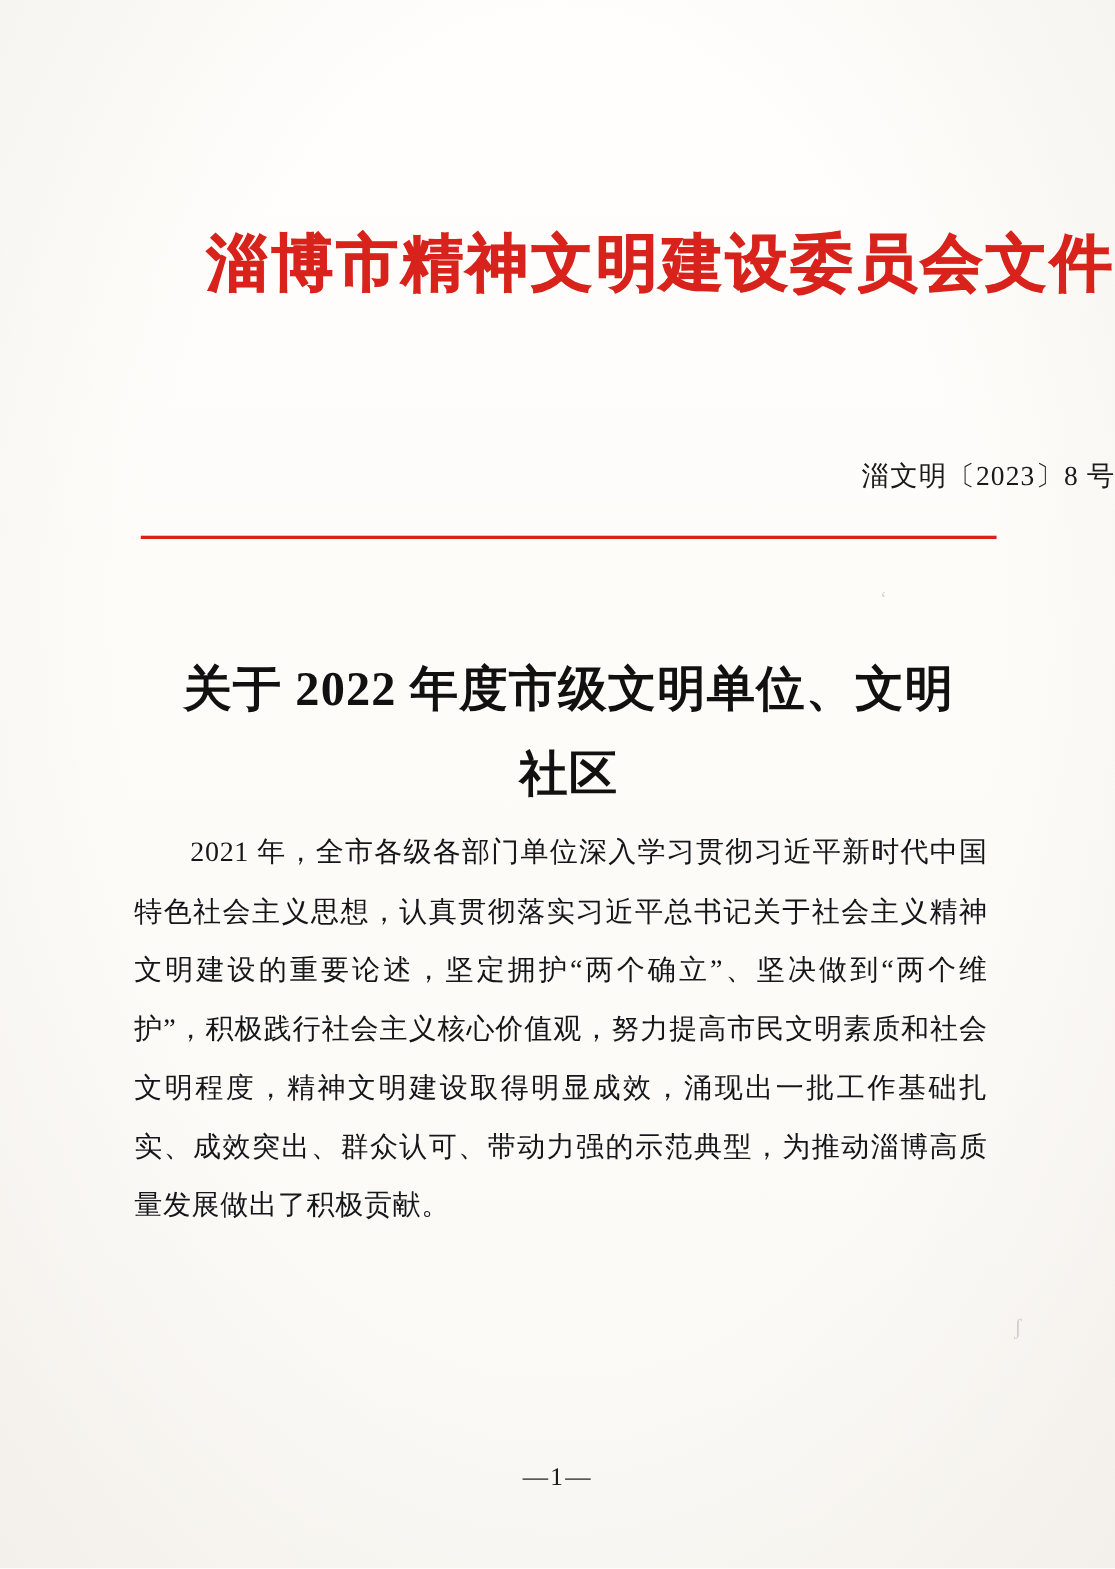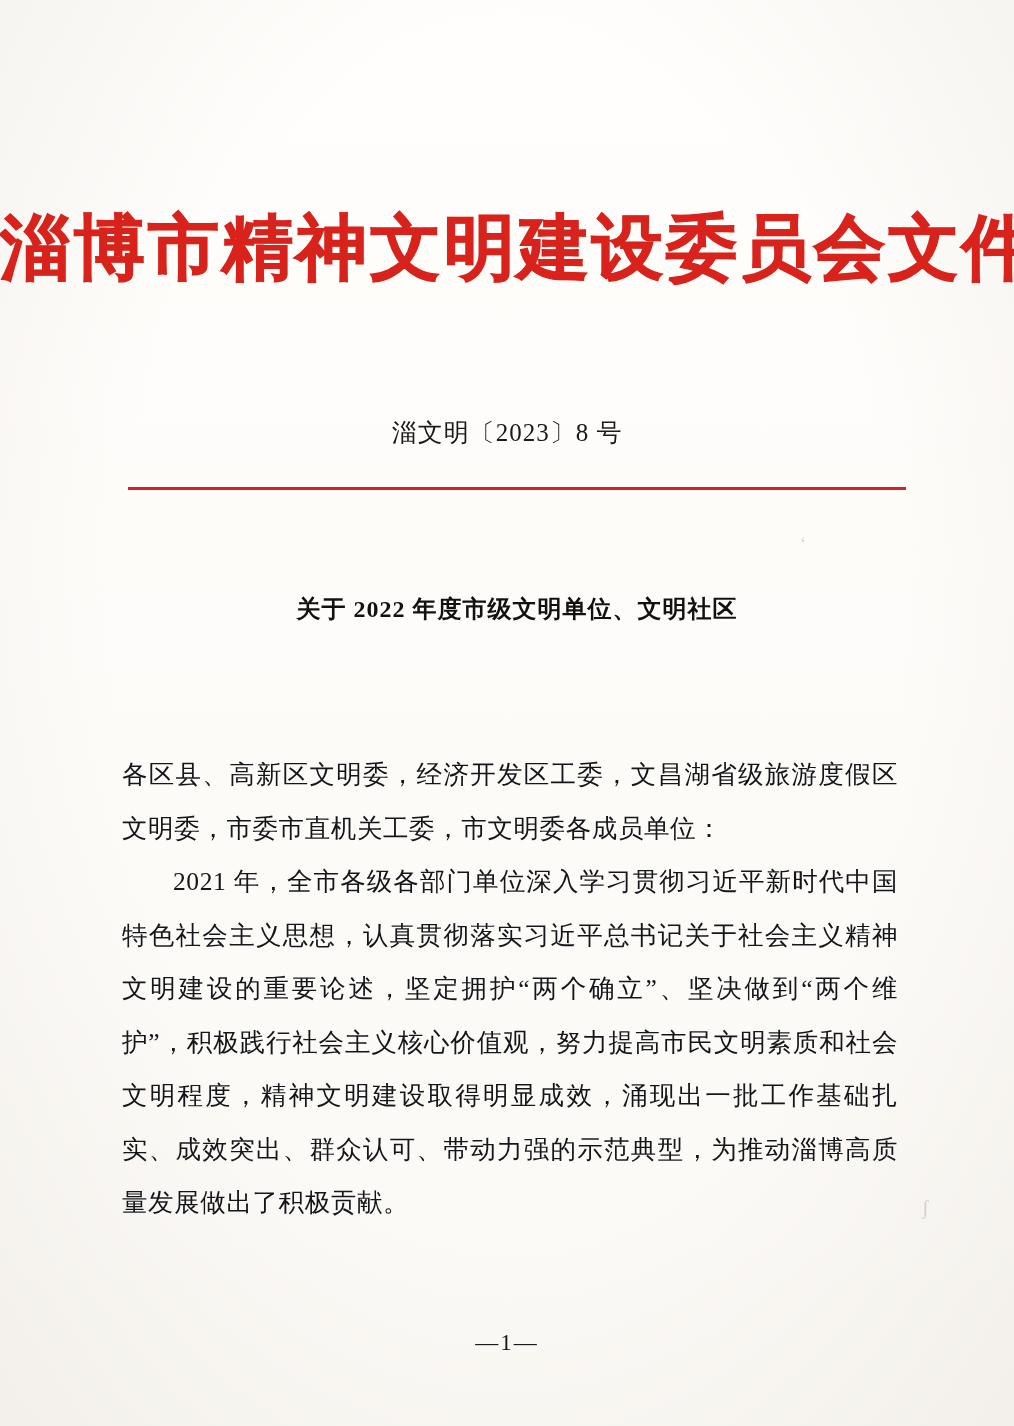--- a/index.html
+++ b/index.html
@@ -34,55 +34,55 @@
 
   .masthead {
     position: absolute;
     left: 0;
     right: 0;
     top: 208px;
     text-align: right;
     color: #d8231c;
     font-family: "Liberation Serif", "DejaVu Serif", serif;
     font-weight: bold;
-    font-size: 71px;
+    font-size: 56px;
     letter-spacing: 3px;
     line-height: 1.15;
     white-space: nowrap;
     text-shadow: 0 0 1px rgba(216,35,28,0.55);
     -webkit-text-stroke: 1.1px #d8231c;
   }
 
   .doc-number {
     position: absolute;
     left: 0;
     right: 0;
     top: 416px;
-    text-align: center;
+    text-align: right;
     font-size: 25px;
     color: #1a1a1a;
     letter-spacing: 1px;
   }
 
   .red-rule {
     position: absolute;
     left: 128px;
     width: 778px;
     top: 487px;
     height: 3px;
     background: #d8231c;
   }
 
   .title {
     position: absolute;
     left: 150px;
     width: 734px;
     top: 588px;
     text-align: center;
-    font-size: 24px;
+    font-size: 44px;
     font-weight: bold;
     line-height: 1.75;
     color: #111111;
     letter-spacing: 1px;
   }
 
   .body-text {
     position: absolute;
     left: 122px;
     width: 776px;
@@ -134,21 +134,20 @@
 
     <div class="doc-number">淄文明〔2023〕8 号</div>
 
     <div class="red-rule"></div>
 
     <div class="title">
       <div>关于 2022 年度市级文明单位、文明社区</div>
     </div>
 
     <div class="body-text">
-      <p class="indent-none">各区县、高新区文明委，经济开发区工委，文昌湖省级旅游度假区文明委，市委市直机关工委，市文明委各成员单位：</p>
       <p class="indent">2021 年，全市各级各部门单位深入学习贯彻习近平新时代中国特色社会主义思想，认真贯彻落实习近平总书记关于社会主义精神文明建设的重要论述，坚定拥护“两个确立”、坚决做到“两个维护”，积极践行社会主义核心价值观，努力提高市民文明素质和社会文明程度，精神文明建设取得明显成效，涌现出一批工作基础扎实、成效突出、群众认可、带动力强的示范典型，为推动淄博高质量发展做出了积极贡献。</p>
     </div>
 
     <span class="smudge s1">ʻ</span>
     <span class="smudge s2">ʃ</span>
 
     <div class="footer-page">—1—</div>
   </div>
 </div>
 

